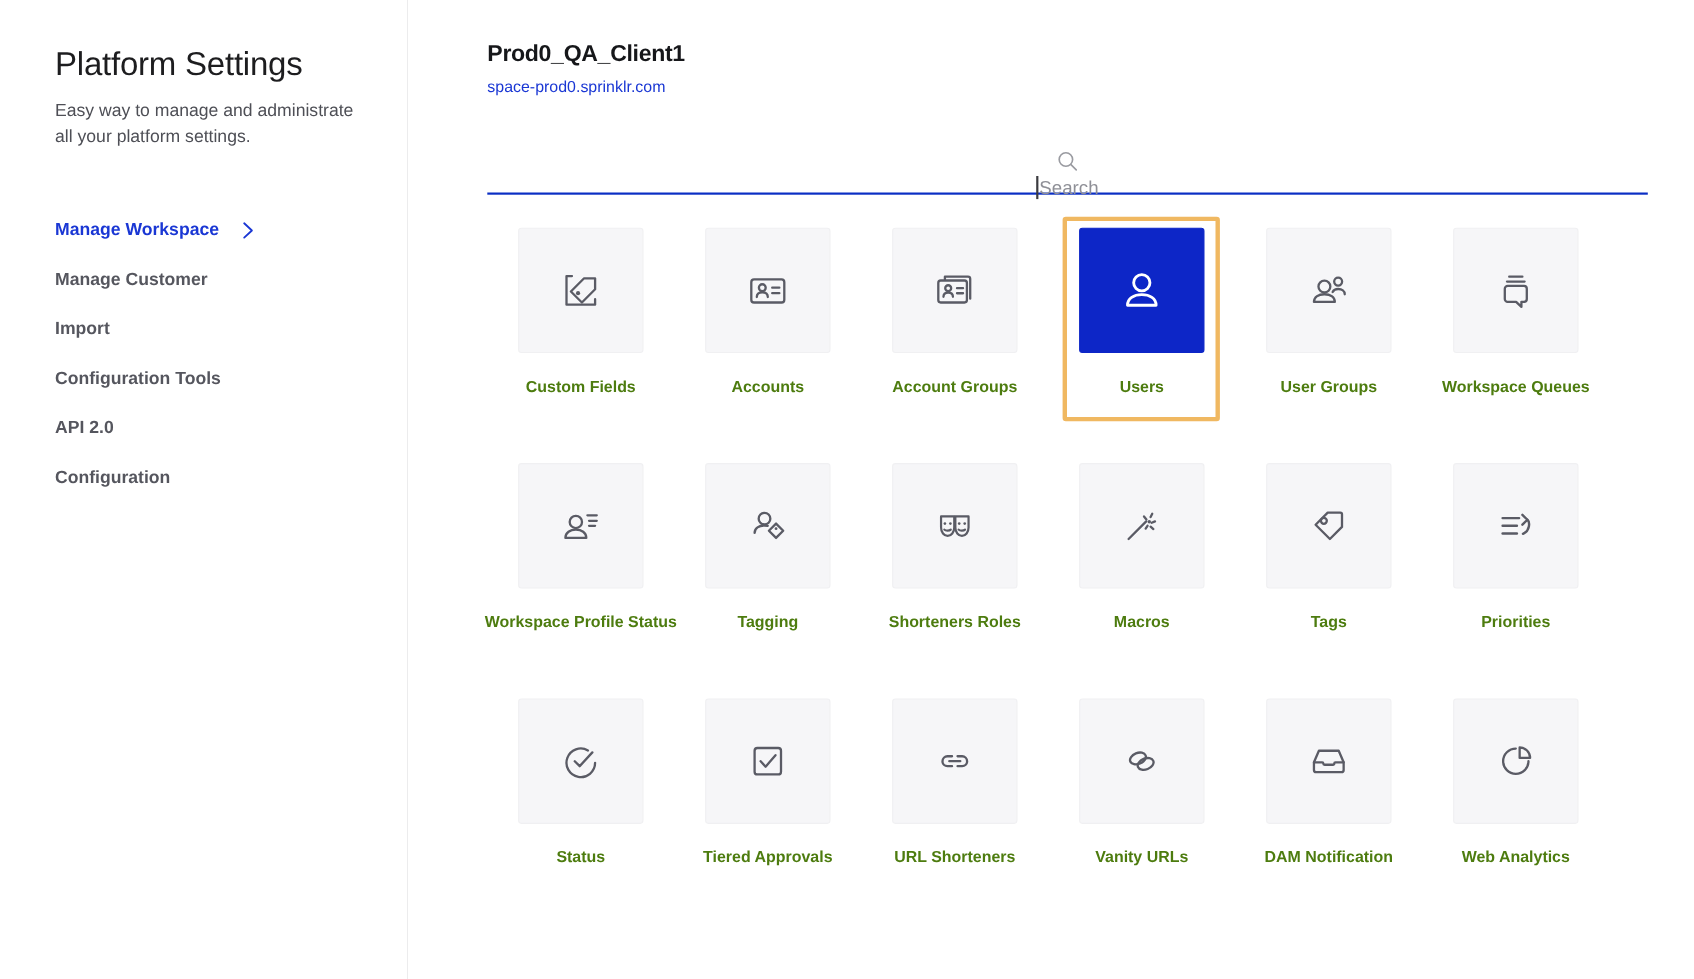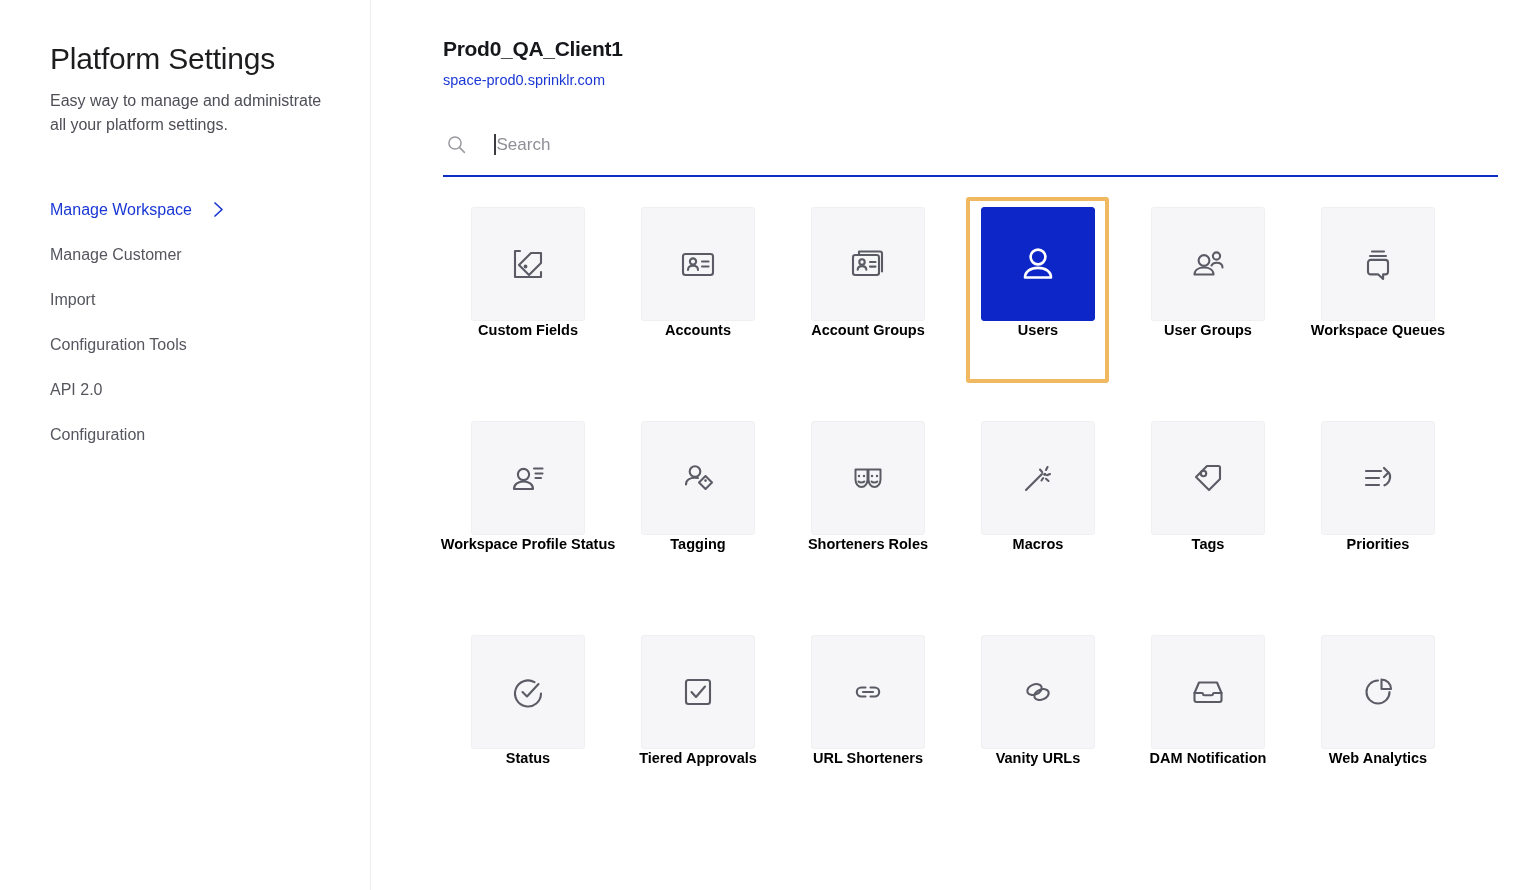--- a/index.html
+++ b/index.html
@@ -50,21 +50,21 @@
   .sidebar-nav {
     margin-top: 49px;
     display: flex;
     flex-direction: column;
   }
 
   .nav-item {
     display: flex;
     align-items: center;
     font-size: 16px;
-    font-weight: 400;
+    font-weight: 700;
     color: #55565e;
     height: 45px;
     line-height: 45px;
     cursor: pointer;
     user-select: none;
     white-space: nowrap;
   }
 
   .nav-item.active {
     color: #1a37d4;
@@ -102,24 +102,25 @@
     text-decoration: none;
     cursor: pointer;
   }
 
   
   .search-wrap {
     margin-top: 48px;
     width: 1055px;
     display: flex;
     align-items: center;
-    gap: 28px;
+    gap: 4px;
     border-bottom: 2px solid #0b2ec4;
     padding: 0 4px 23px 4px;
     height: 40px;
+    flex-direction: column;
   }
 
   .search-icon { flex: 0 0 auto; display: flex; align-items: center; }
 
   .search-field {
     position: relative;
     flex: 1;
     display: flex;
     align-items: center;
     height: 26px;
@@ -163,23 +164,24 @@
     background: #f6f6f8;
     border: 1px solid #f0f0f2;
     border-radius: 3px;
     display: flex;
     align-items: center;
     justify-content: center;
     color: #5a5b65;
   }
 
   .tile-label {
+    margin-top: 22px;
     font-size: 14.5px;
     font-weight: 700;
-    color: #000000;
+    color: #4d7c0f;
     text-align: center;
     line-height: 1.25;
     white-space: nowrap;
   }
 
   
   .tile.selected .tile-box {
     background: #0d26c7;
     border-color: #0d26c7;
     color: #ffffff;

